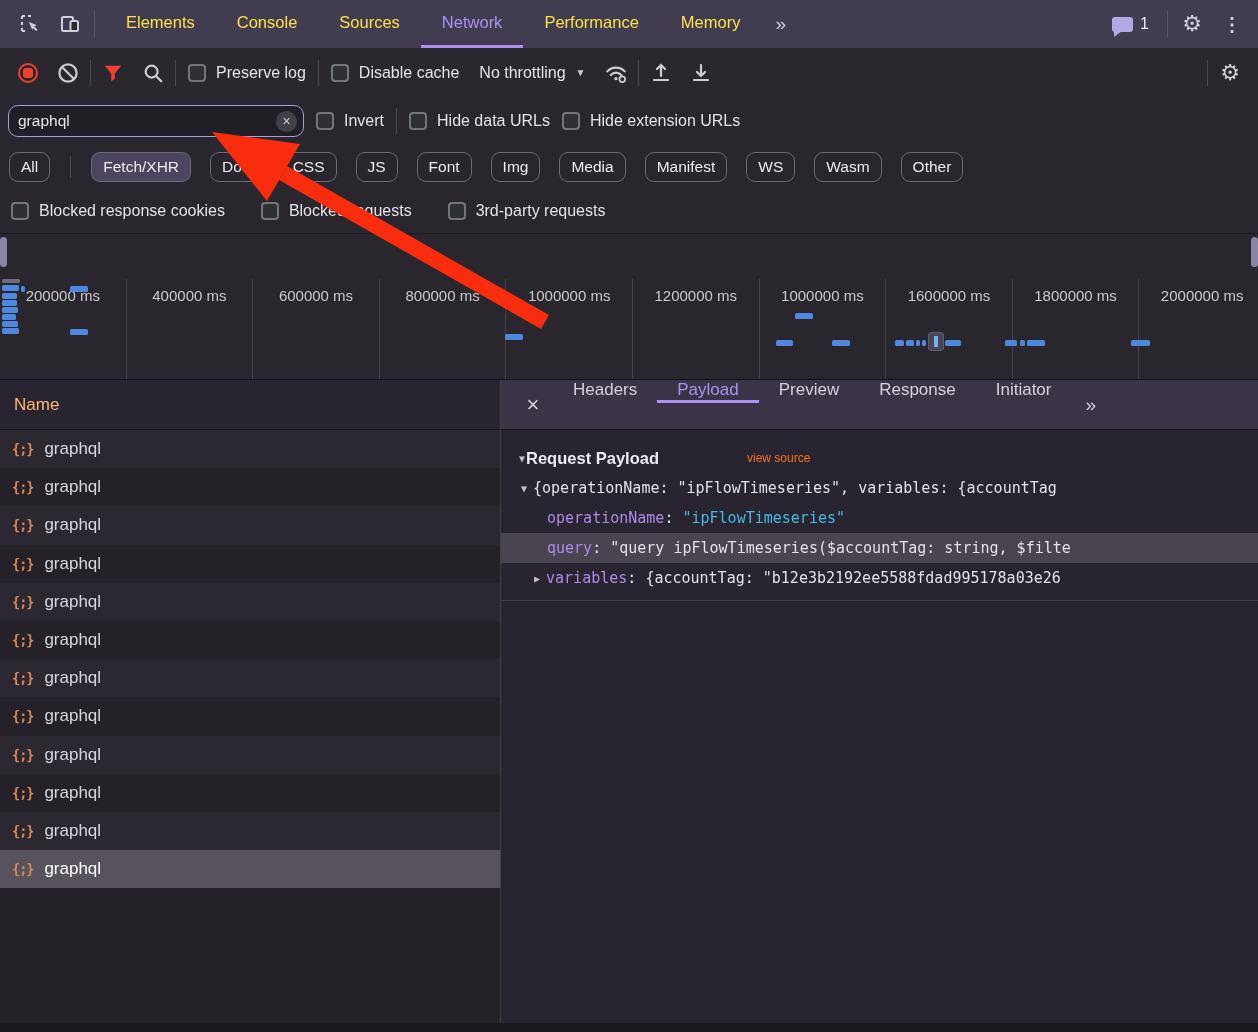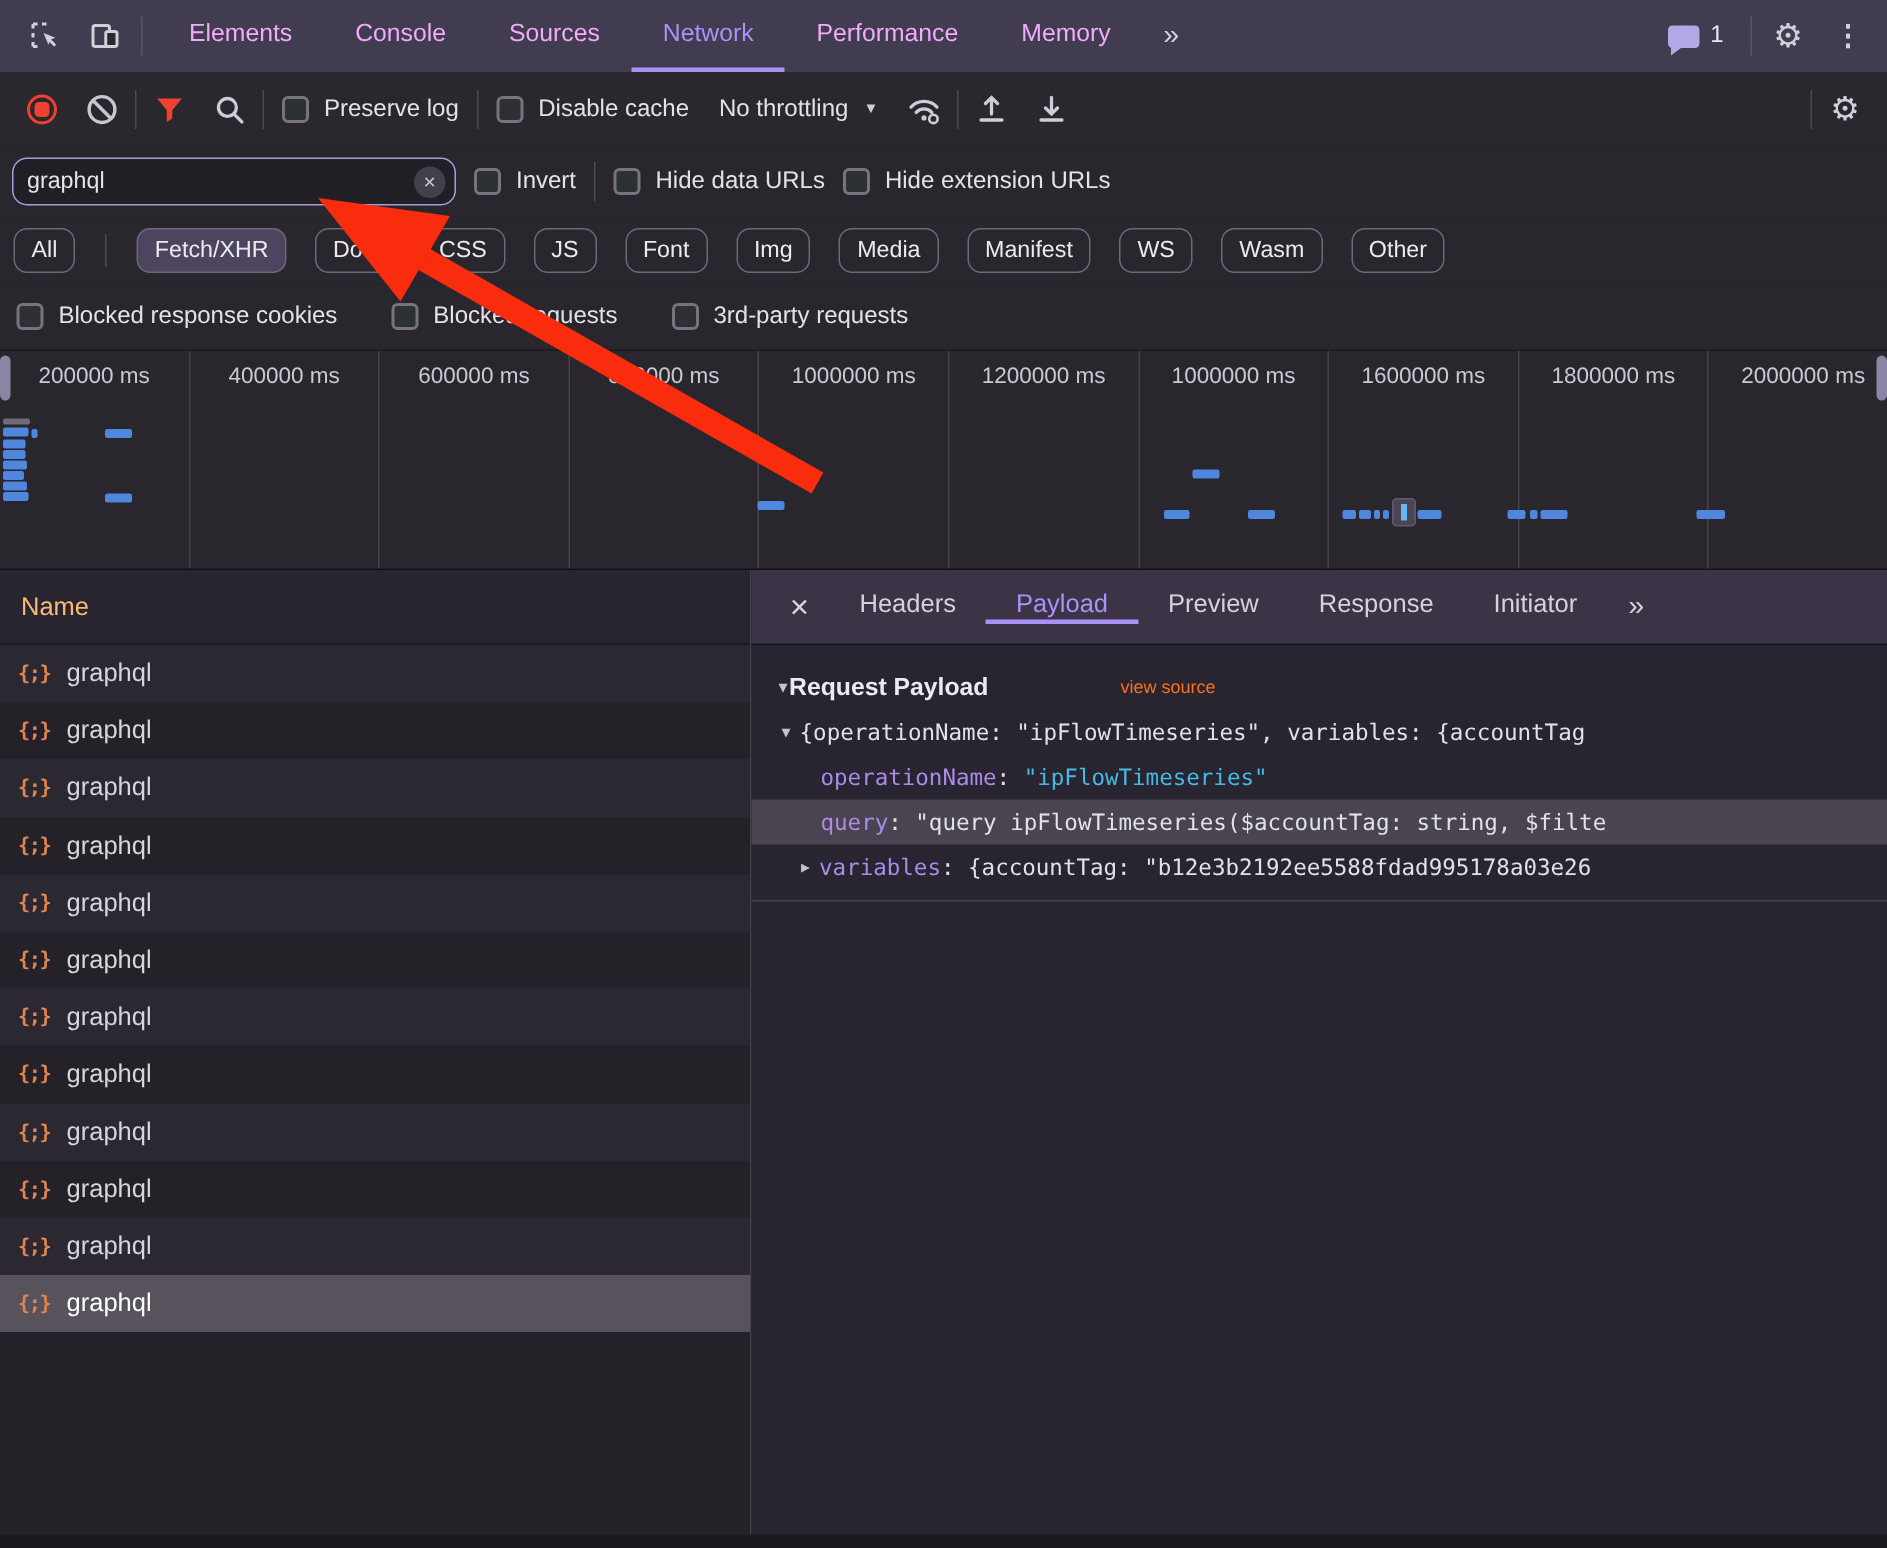--- a/index.html
+++ b/index.html
@@ -9,21 +9,21 @@
     background:#232028; color:#d8d6dc;
     font-family:"Liberation Sans", sans-serif;
   }
   .vsep { width:1px; height:26px; background:#4c4854; flex:none; }
 
   
   #topbar { height:48px; background:#423c50; display:flex; align-items:stretch; padding-left:10px; }
   .tb-icon { width:40px; display:flex; align-items:center; justify-content:center; color:#d2cfd8; cursor:pointer; }
   #topbar .vsep { align-self:center; margin:0 4px; background:#5a5466; }
   #main-tabs { display:flex; align-items:stretch; margin-left:6px; }
-  .main-tab { padding:0 21px; display:flex; align-items:center; font-size:16.5px; color:#f0abfc; border-bottom:3px solid transparent; cursor:pointer; }
+  .main-tab { padding:0 21px; display:flex; align-items:center; font-size:16.5px; color:#fde047; border-bottom:3px solid transparent; cursor:pointer; }
   .main-tab.active { color:#ab90f5; border-bottom-color:#ab90f5; }
   .overflow-chevron { display:flex; align-items:center; padding:0 14px; color:#d5d2da; font-size:19px; letter-spacing:-2px; cursor:pointer; }
   #topbar-right { margin-left:auto; display:flex; align-items:center; padding-right:6px; }
   .chat-badge { display:flex; align-items:center; gap:7px; margin-right:14px; cursor:pointer; }
   .chat-bubble { position:relative; width:21px; height:15px; background:#b4a7e6; border-radius:3px; }
   .chat-bubble:after { content:""; position:absolute; left:2px; bottom:-5px; border:5px solid transparent; border-top-color:#b4a7e6; border-left-color:#b4a7e6; border-width:3px 4px; }
   .chat-count { font-size:16px; color:#e8e6ee; }
   .glyph-gear { font-size:22px; color:#d2cfd8; }
   .glyph-kebab { font-size:19px; color:#d2cfd8; font-weight:bold; }
 
@@ -48,21 +48,21 @@
   #chips-row { height:44px; display:flex; align-items:center; padding:0 9px; gap:19px; background:#29262d; }
   .chip { height:30px; padding:0 11px; border:1.5px solid #6e6878; border-radius:9px; font-size:15.5px; color:#eceaf0; display:flex; align-items:center; cursor:pointer; flex:none; }
   .chip.active { background:#4d4560; border-color:#6e6878; }
   .vsep-chip { height:22px; margin:0 1px; }
 
   
   #blocked-row { height:44px; display:flex; align-items:center; gap:36px; padding:0 11px; background:#29262d; }
 
   
   #timeline { position:relative; height:147px; background:#29262d; border-top:1px solid #1c1a20; border-bottom:1px solid #141218; overflow:hidden; }
-  #tl-cols { display:flex; height:100%; }
+  #tl-cols { display:flex; height:100%;margin-top:45px; }
   .tl-col { width:126.6px; flex:none; border-right:1px solid #454049; padding-top:8px; text-align:center; overflow:hidden; }
   .tl-col span { font-size:15px; color:#cbc8d2; white-space:nowrap; }
   #tl-canvas { position:absolute; inset:0; }
   .tl-bar { position:absolute; height:6px; border-radius:1.5px; background:#4e87dd; }
   .tl-bar.gray { background:#6f6c78; height:4px; }
   .tl-marker { position:absolute; width:16px; height:19px; border-radius:3px; background:#4a4553; border:1px solid #605a6c; display:flex; align-items:center; justify-content:center; }
   .tl-marker i { display:block; width:4px; height:11px; background:#6cb5f4; }
   .tl-handle { position:absolute; width:7px; height:30px; top:3px; border-radius:4px; background:#8b85a4; cursor:ew-resize; }
   .tl-handle.left { left:0; } .tl-handle.right { right:0; }
 
@@ -360,21 +360,21 @@
         <div class="req-row selected">
           <span class="req-icon">{;}</span>
           <span>graphql</span>
         </div>
       </div>
   </div>
 
   <div id="right-panel">
     <div id="detail-tabs">
       <span class="close-btn">×</span>
-      <span id="detail-tab-slot" style="display:flex;align-items:center;">
+      <span id="detail-tab-slot" style="display:flex;align-items:flex-start;">
           <div class="detail-tab">Headers</div>
           <div class="detail-tab active">Payload</div>
           <div class="detail-tab">Preview</div>
           <div class="detail-tab">Response</div>
           <div class="detail-tab">Initiator</div>
         </span>
       <div class="overflow-chevron">»</div>
     </div>
 
     <div id="payload-body">

